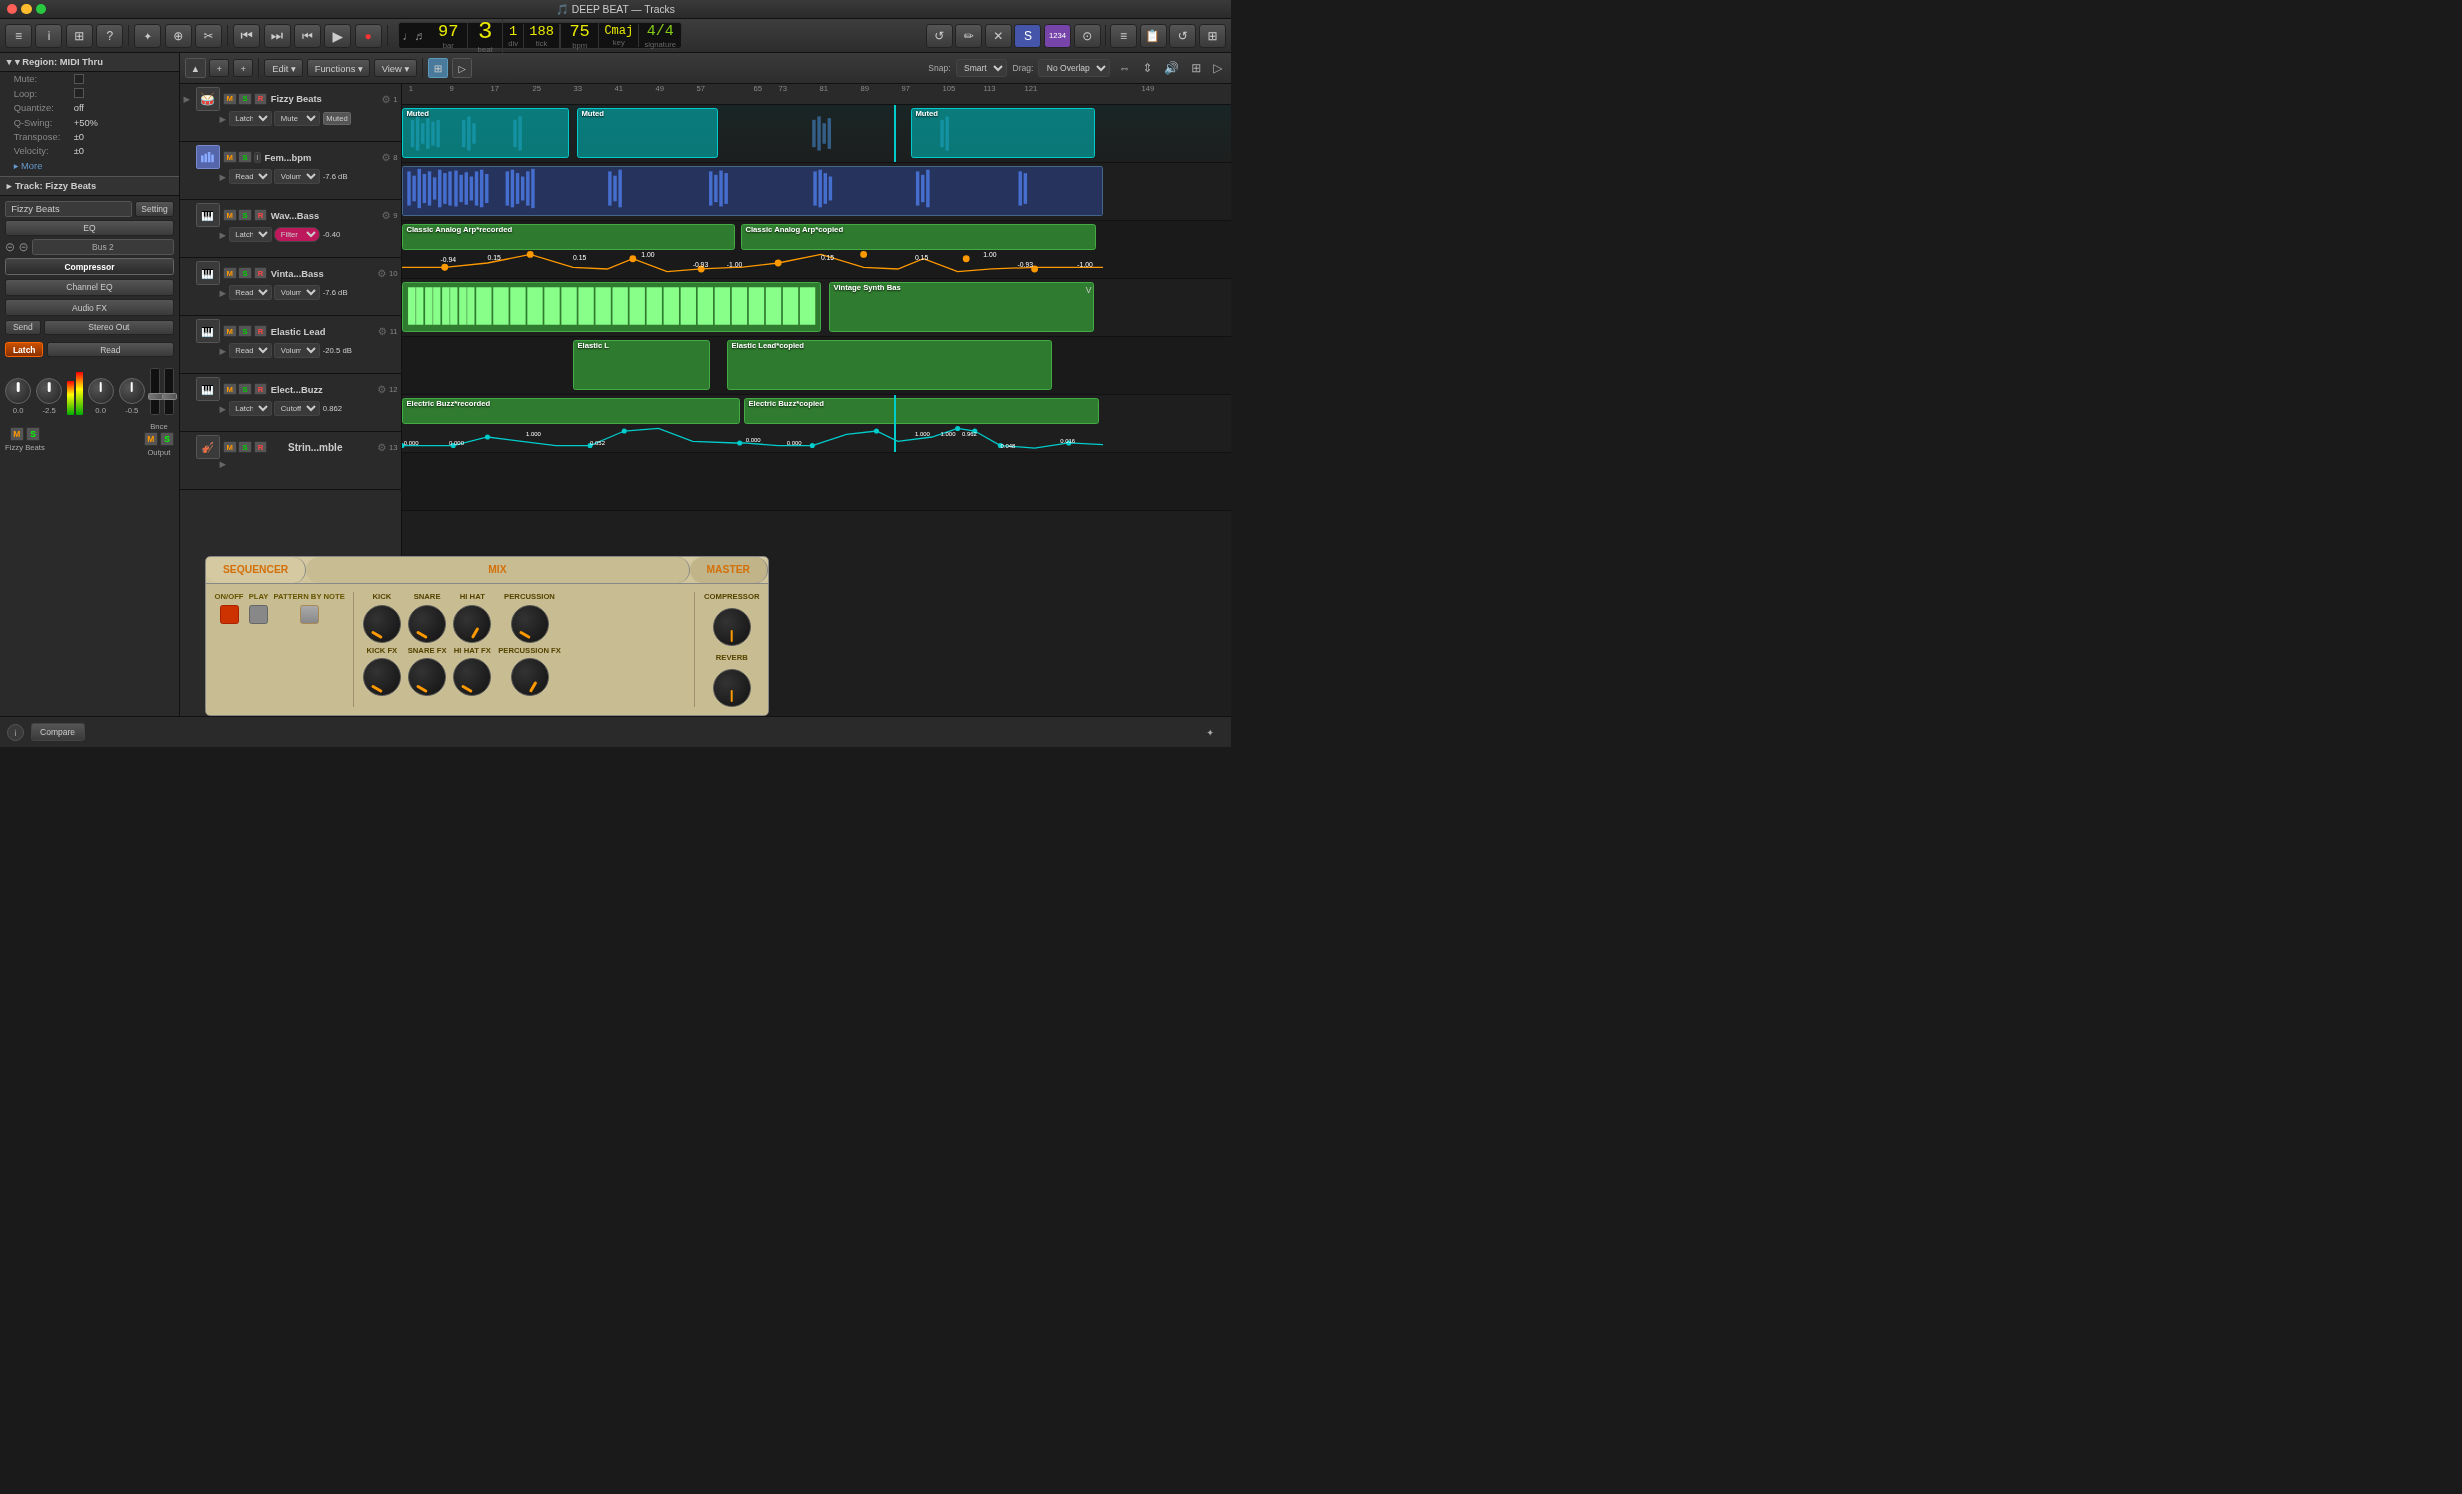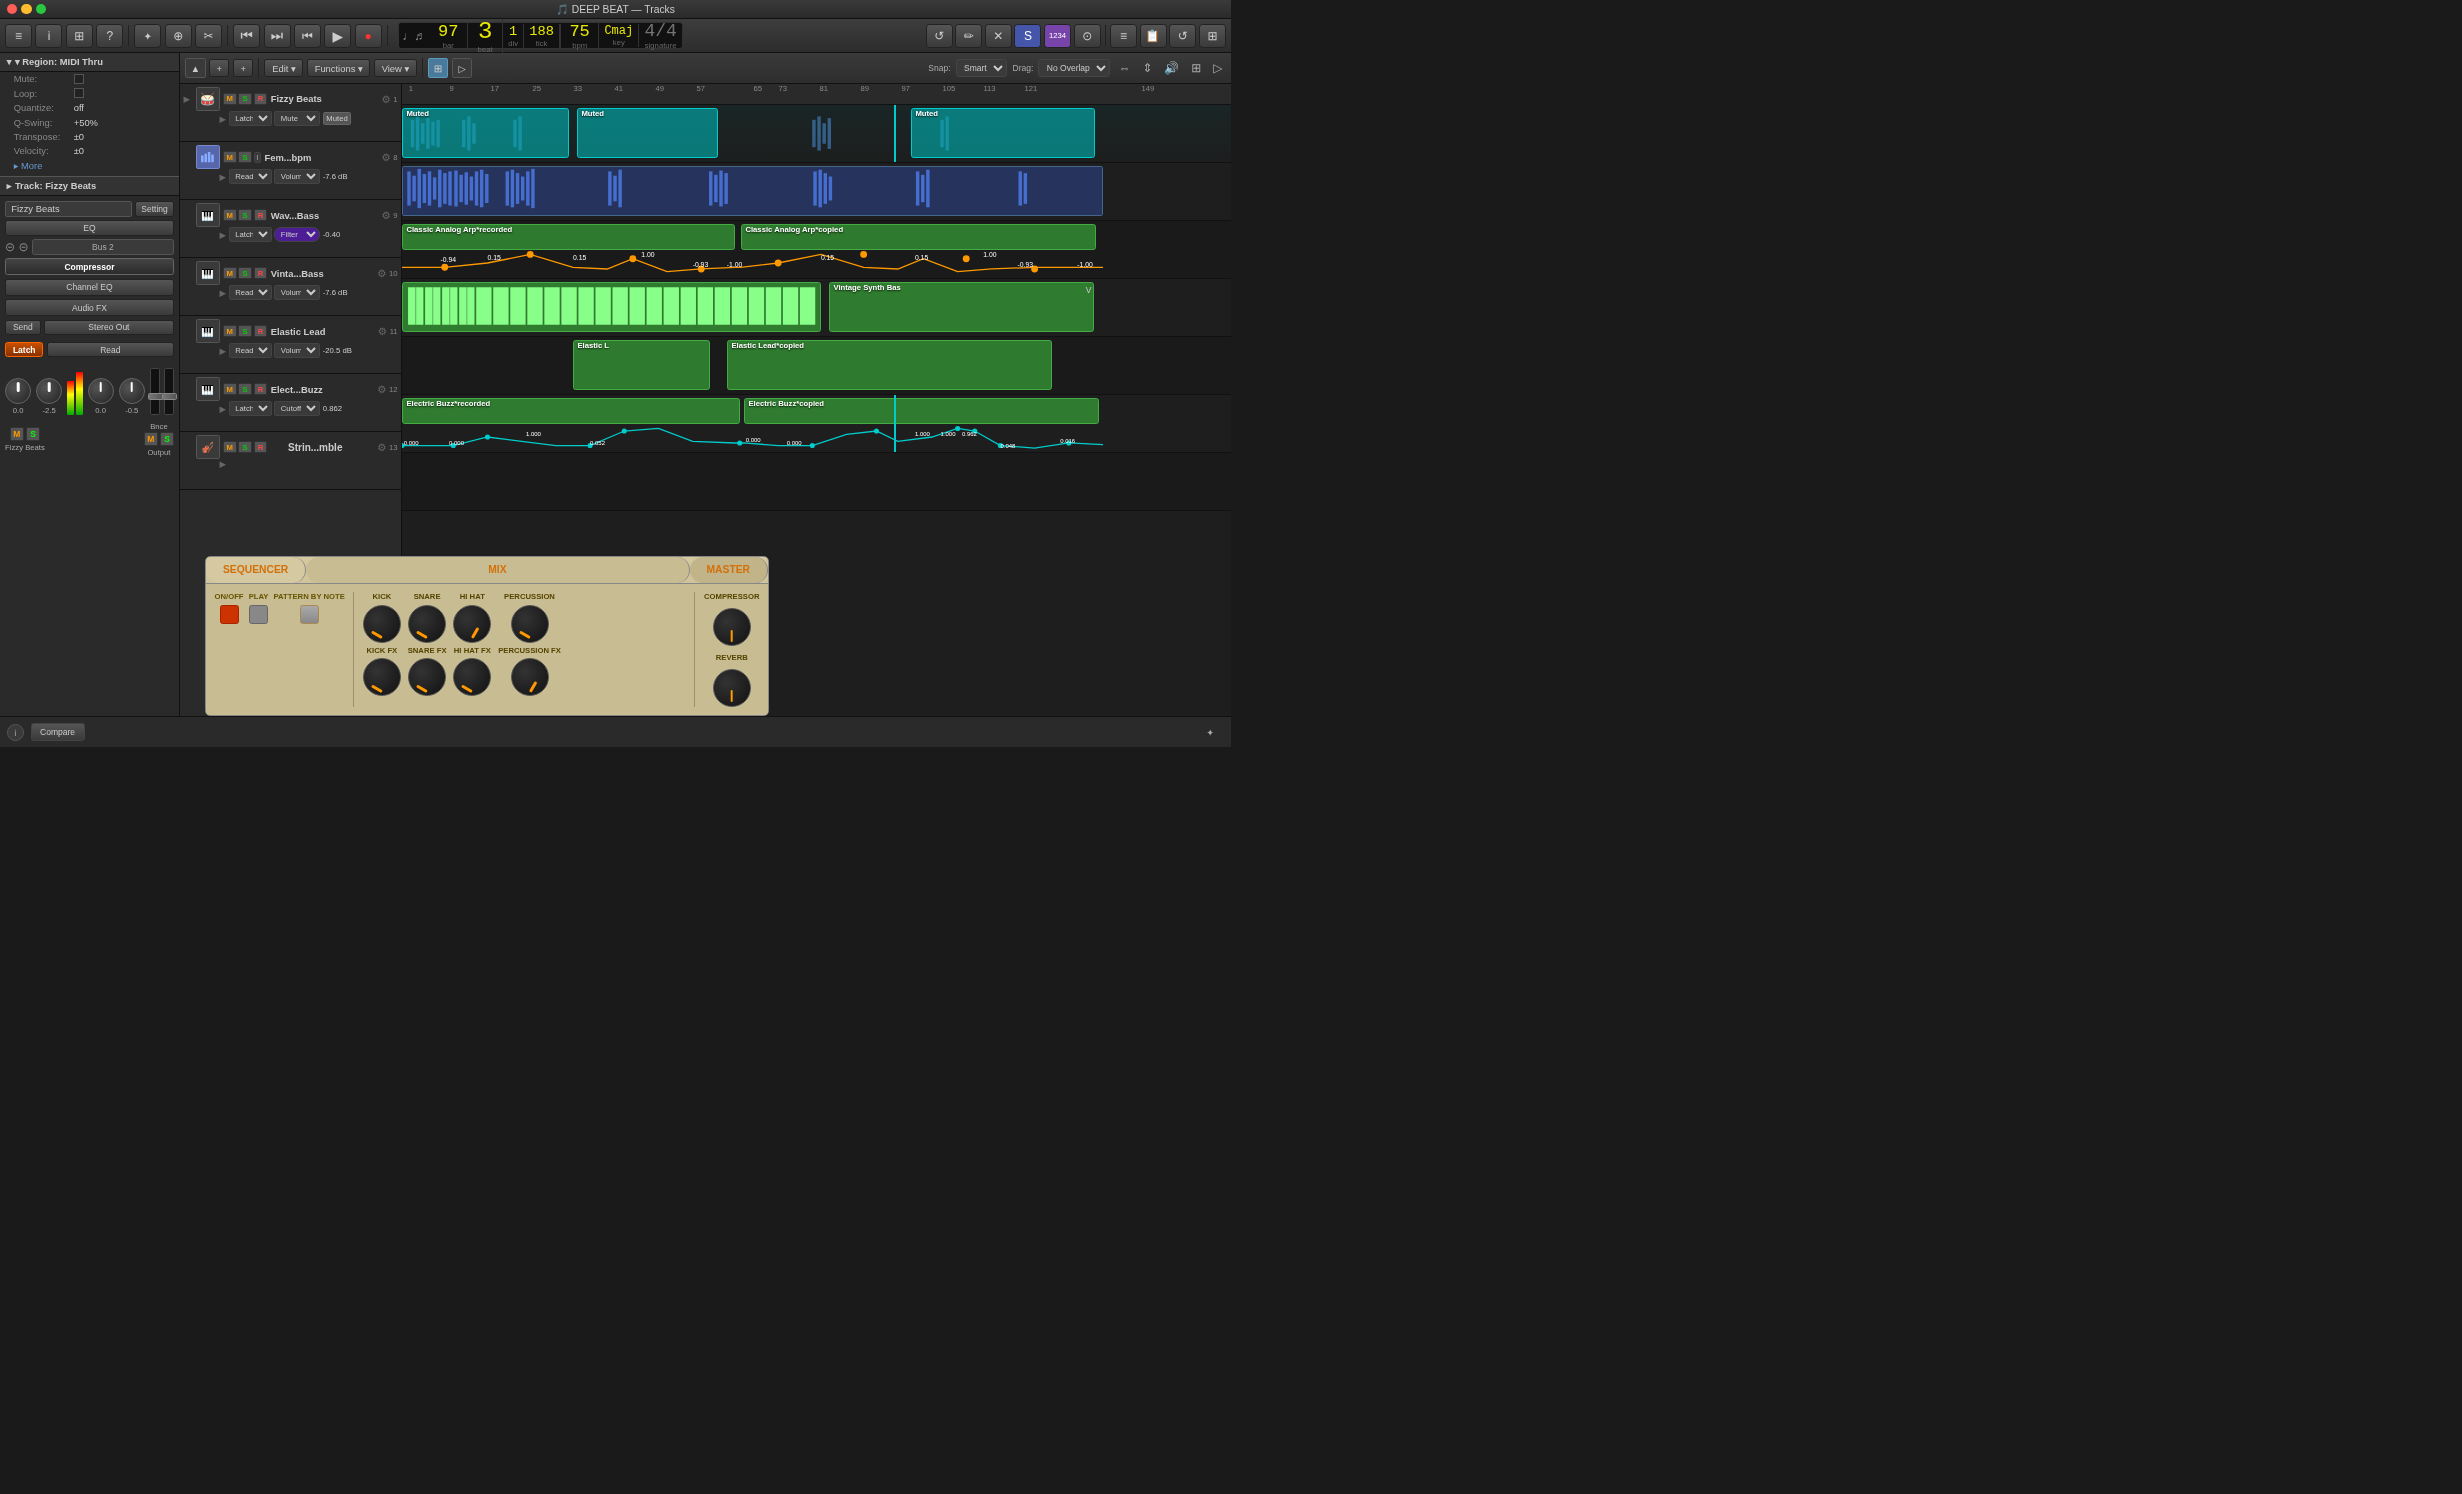--- a/index.html
+++ b/index.html
@@ -498,21 +498,21 @@
     <div class="transport-sep" style="width:0.9px;height:24px;background:#333;"></div>
     <div class="transport-seg">
       <span class="transport-number" style="color:#e8e800;font-size:17px;">75</span>
       <span class="transport-label">bpm</span>
     </div>
     <div class="transport-seg">
       <span class="transport-num-small" style="color:#e8e800;font-size:12px;">Cmaj</span>
       <span class="transport-label">key</span>
     </div>
     <div class="transport-seg">
-      <span class="transport-num-small" style="color:#737373;font-size:18px;">4/4</span>
+      <span class="transport-num-small" style="color:#84cc16;font-size:15px;">4/4</span>
       <span class="transport-label">signature</span>
     </div>
   </div>
 
   <div class="right-toolbar">
     <div class="toolbar-btn">↺</div>
     <div class="toolbar-btn">✏</div>
     <div class="toolbar-btn">✕</div>
     <div class="toolbar-btn" style="background:#4455aa;color:#fff;">S</div>
     <div class="toolbar-btn" style="background:#7744aa;color:#fff;font-size:7.7px;">1234</div>
@@ -745,21 +745,21 @@
                 <div class="track-btn-r">R</div>
                 <span style="font-size:9.4px;color:#ccc;font-weight:bold;margin-left:1.7px;">Wav...Bass</span>
                 <span style="margin-left:auto;font-size:10.3px;color:#666;">⚙</span>
               </div>
             </div>
             <span style="font-size:7.7px;color:#888;">9</span>
           </div>
           <div style="display:flex;gap:2.6px;align-items:center;margin-left:36px;">
             <span style="font-size:8.5px;color:#666;">▶</span>
             <select style="background:#3a3a3a;border:0.9px solid #444;border-radius:1.7px;color:#ccc;font-size:7.7px;padding:0.9px 1.7px;width:43px;"><option>Latch</option></select>
-            <select style="background:#4c1d95;border:0.9px solid #444;border-radius:7px;color:#ccc;font-size:7.7px;padding:0.9px 1.7px;width:46px;"><option>Filter</option></select>
+            <select style="background:#be185d;border:0.9px solid #444;border-radius:7px;color:#ccc;font-size:7.7px;padding:0.9px 1.7px;width:46px;"><option>Filter</option></select>
             <span style="font-size:7.7px;color:#ccc;">-0.40</span>
           </div>
         </div>
 
         <div class="track-header" style="height:58px;flex-direction:column;align-items:flex-start;padding:3.4px;">
           <div style="display:flex;width:100%;align-items:center;gap:2.6px;">
             <span style="width:10.3px;"></span>
             <div style="width:24px;height:24px;background:#3a3a3a;border:0.9px solid #555;border-radius:1.7px;display:flex;align-items:center;justify-content:center;font-size:10.3px;">🎹</div>
             <div style="flex:1;">
               <div style="display:flex;align-items:center;gap:1.7px;">

